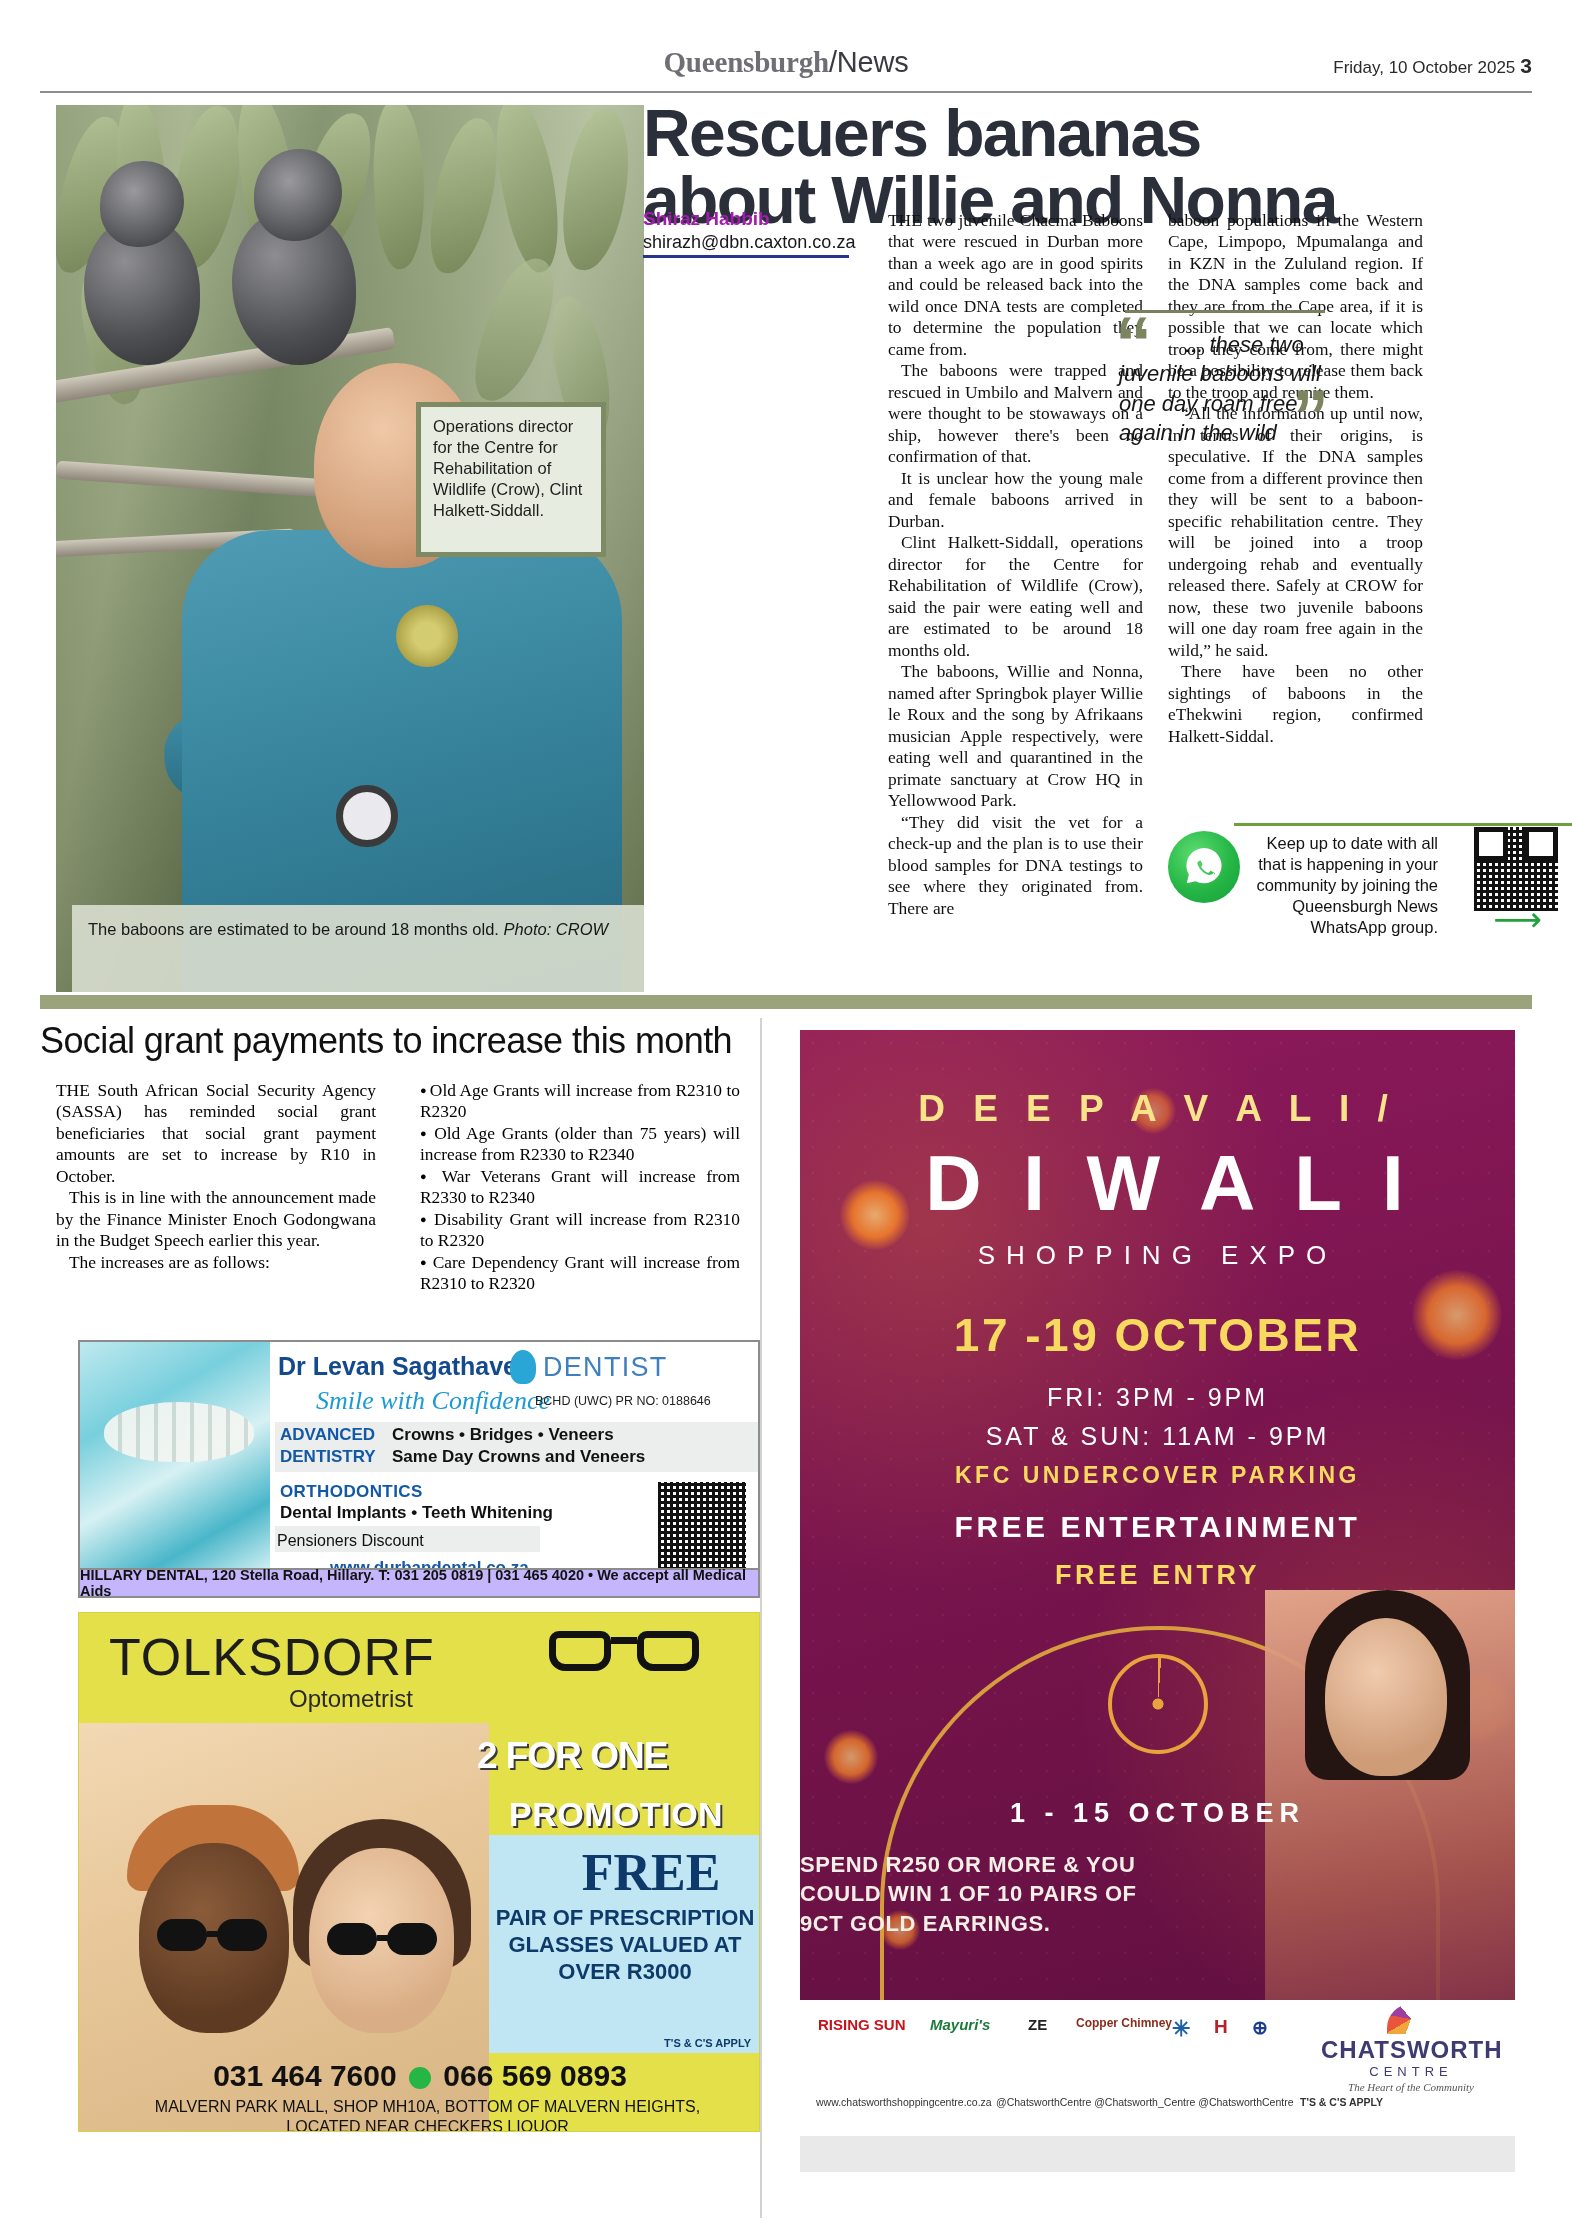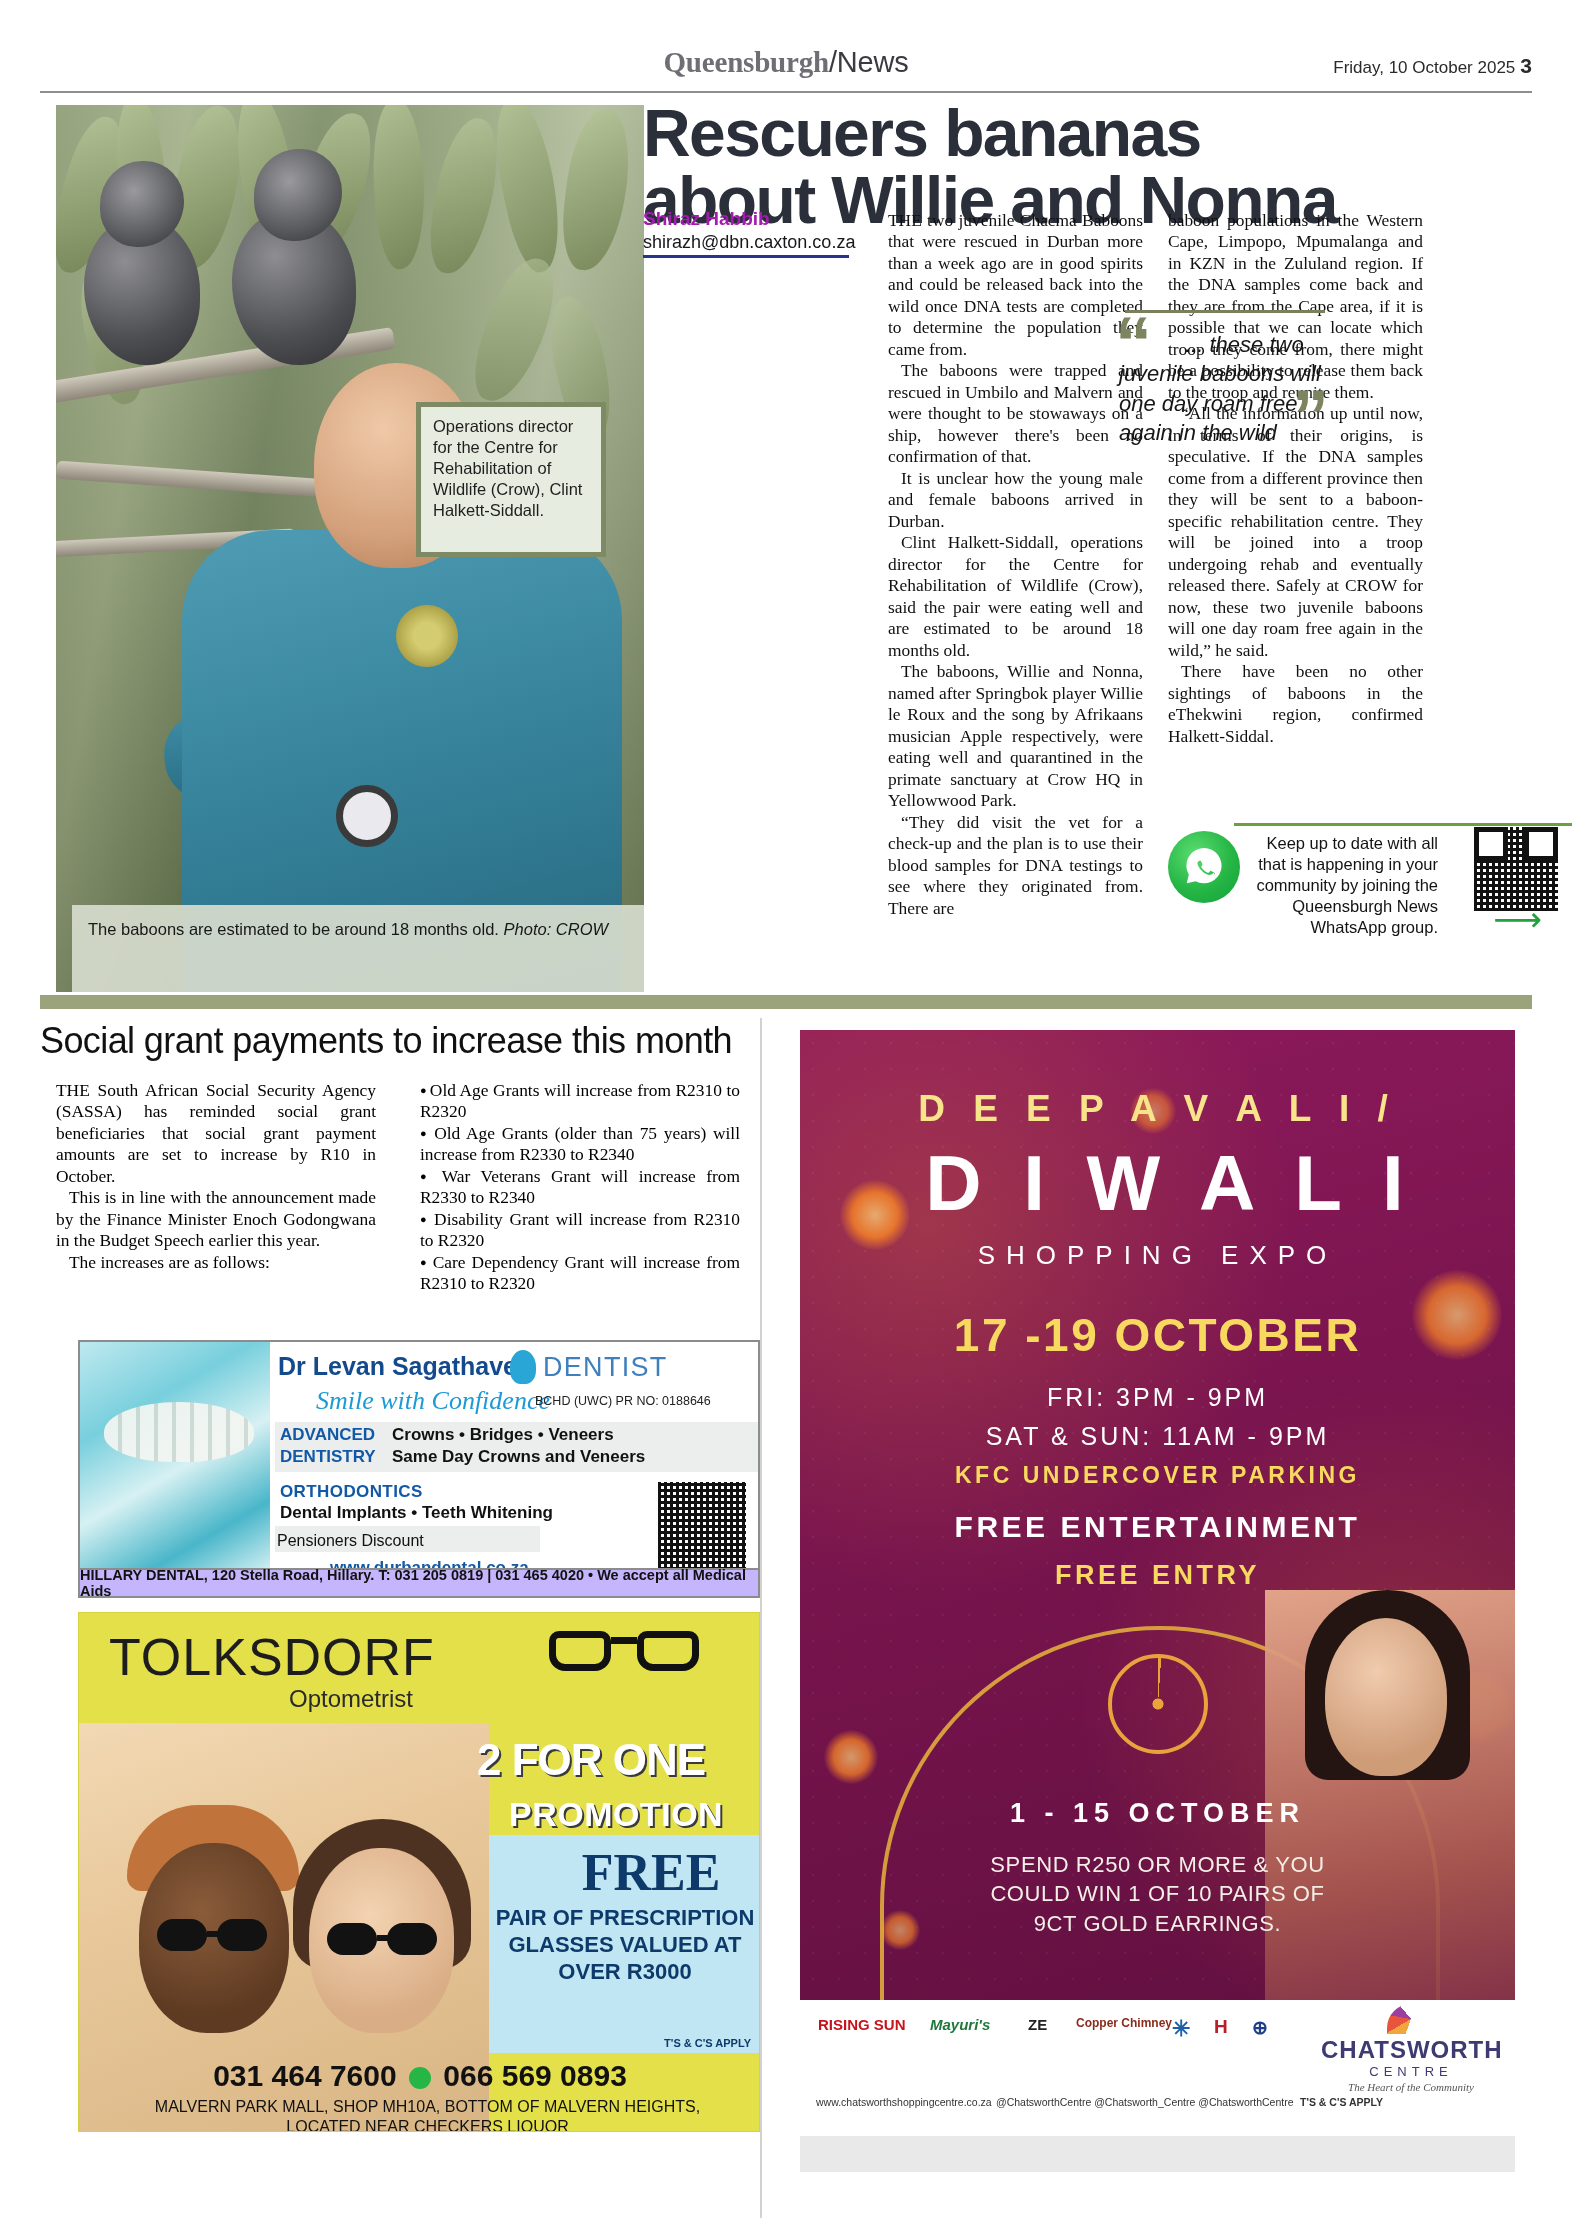--- a/index.html
+++ b/index.html
@@ -239,21 +239,21 @@
   .hair-b { position:absolute; left:214px; top:96px; width:178px; height:150px;
      background:#4d3221; border-radius:90px 90px 30px 30px; }
   .shades { position:absolute; width:110px; height:34px; }
   .shades .s { position:absolute; top:0; width:50px; height:32px; background:#121212; border-radius:18px; }
   .shades .s1 { left:0; } .shades .s2 { right:0; }
   .shades .sb { position:absolute; left:50px; top:12px; width:12px; height:6px; background:#121212; }
   .sh-a { left:78px; top:196px; }
   .sh-b { left:248px; top:200px; }
 
   .tolk-2for1 { position:absolute; left:398px; top:122px;
-     font-family:"Liberation Sans", sans-serif; font-weight:bold; font-size:44px;
+     font-family:"Liberation Sans", sans-serif; font-weight:bold; font-size:37px;
      color:#fff; letter-spacing:-1px; text-shadow:2px 2px 0 #3a3a3a; }
   .tolk-promo { position:absolute; left:430px; top:182px;
      font-family:"Liberation Sans", sans-serif; font-weight:bold; font-size:34px;
      color:#fff; letter-spacing:.5px; text-shadow:2px 2px 0 #3a3a3a; }
   .tolk-blue { position:absolute; left:410px; top:222px; width:272px; height:218px;
      background:#bfe6f2; }
   .tolk-free { position:absolute; left:0; top:8px; width:324px; text-align:center;
      font-family:"Liberation Serif", serif; font-weight:bold; font-size:52px; color:#0d3a6b; }
   .tolk-pair { position:absolute; left:0; top:70px; width:272px; text-align:center;
      font-family:"Liberation Sans", sans-serif; font-weight:bold; font-size:22px;
@@ -307,22 +307,22 @@
   .dw-arch { position:absolute; left:80px; top:596px; width:560px; height:430px;
      border:4px solid #e8b53c; border-bottom:none;
      border-radius:280px 280px 0 0; opacity:.85; }
   .dw-mandala { position:absolute; left:308px; top:624px; width:100px; height:100px;
      border:4px solid #e8a33c; border-radius:50%;
      background:radial-gradient(circle,#e8a33c 8%, transparent 9%),
                 conic-gradient(from 0deg,#e8a33c 0 4deg, transparent 4deg 20deg); }
   .dw-oct { position:absolute; left:0; top:768px; width:715px; text-align:center;
      font-family:"Liberation Sans", sans-serif; font-weight:bold; font-size:27px;
      letter-spacing:6px; color:#ffffff; }
-  .dw-spend { position:absolute; left:0; top:820px; width:715px; text-align:center;
-     font-family:"Liberation Sans", sans-serif; font-weight:normal; font-size:22px;
+  .dw-spend { position:absolute; left:0; top:820px; width:715px; text-align:left;
+     font-family:"Liberation Sans", sans-serif; font-weight:bold; font-size:22px;
      line-height:1.34; letter-spacing:.6px; color:#f4efe6; }
   .dw-model { position:absolute; right:0; top:560px; width:250px; height:470px;
      background:linear-gradient(170deg, rgba(230,170,140,.95), rgba(170,90,80,.9) 60%, rgba(120,40,70,.9)); }
   .dw-model-face { position:absolute; left:60px; top:28px; width:122px; height:158px;
      border-radius:50% 50% 46% 46%;
      background:radial-gradient(circle at 42% 34%, #f0cbae, #cf9c78 70%); }
   .dw-model-hair { position:absolute; left:40px; top:0px; width:165px; height:190px;
      border-radius:86px 86px 24px 24px; background:#241513; }
   .dw-logos { position:absolute; left:0; bottom:0; width:715px; height:130px; background:#ffffff; }
   .dw-logo { position:absolute; top:16px; height:34px;

